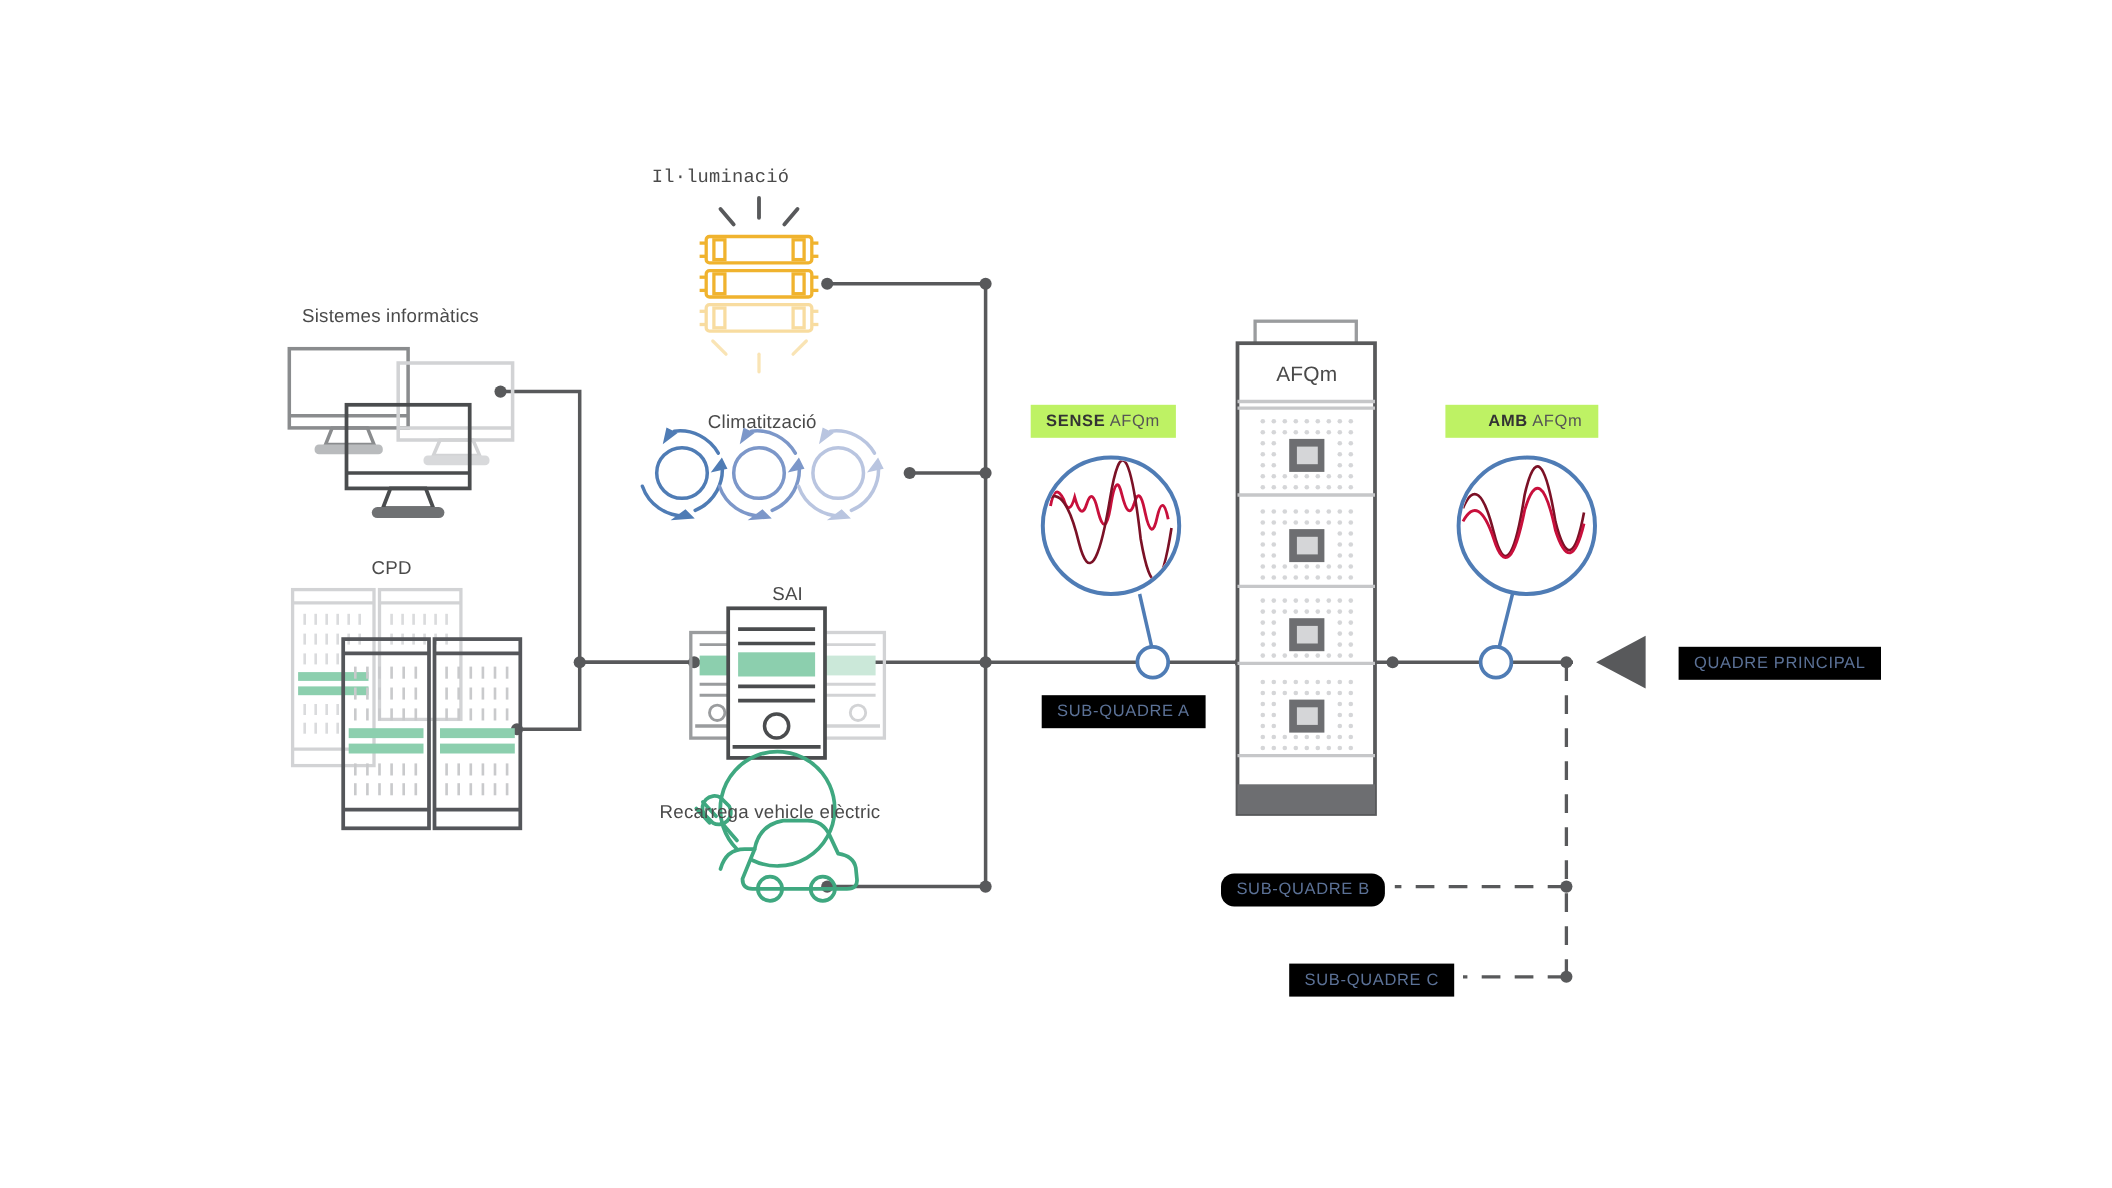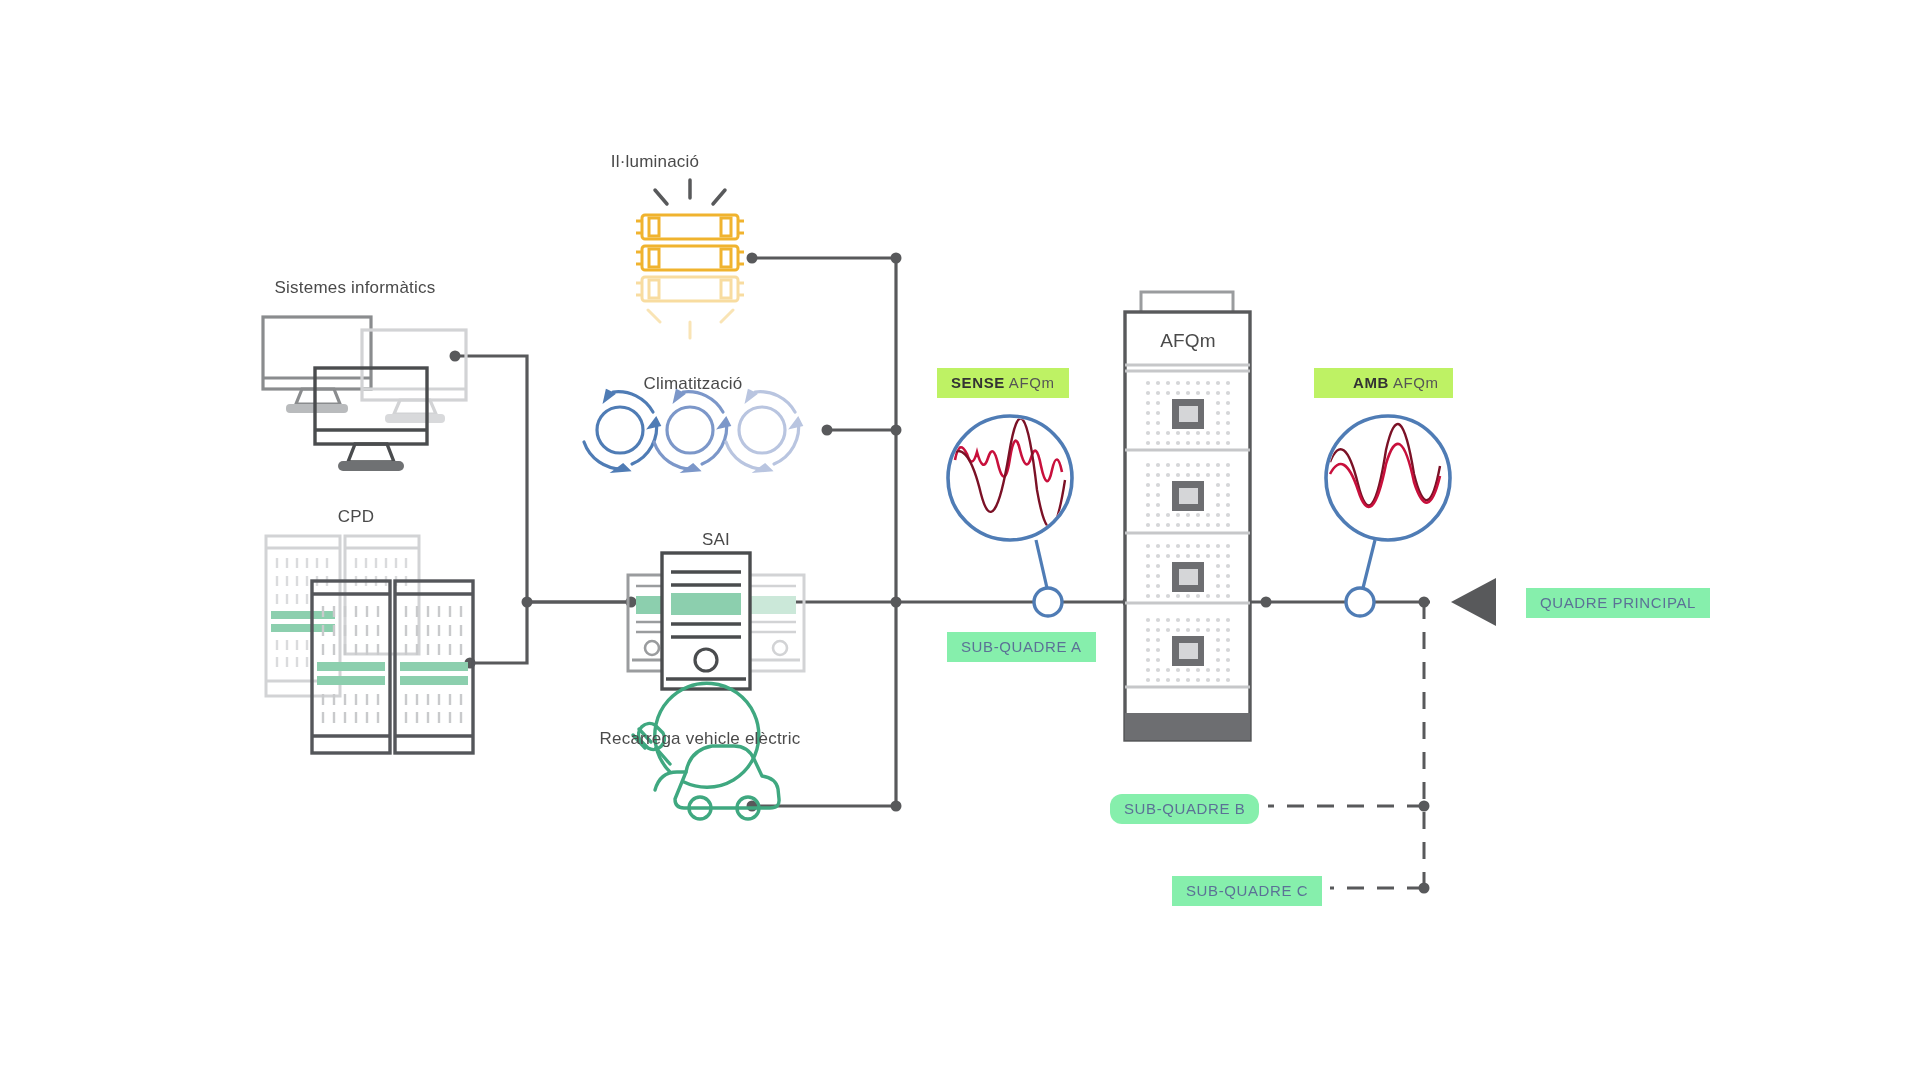--- a/index.html
+++ b/index.html
@@ -41,21 +41,21 @@
     font-size: 15px;
     letter-spacing: 0.6px;
     padding: 6px 14px 7px 14px;
     font-family: "Liberation Sans", sans-serif;
   }
   .badge-grey {
     background: #bef264;
     color: #333333;
   }
   .badge-blue {
-    background: #86efac;
+    background: #000000;
     color: #5b7196;
   }
   .badge-grey b { font-weight: bold; }
   .badge-grey span.light { color: #555; font-weight: normal; }
 </style>
 </head>
 <body>
 
 <div id="diagram-root">
 
@@ -658,21 +658,21 @@
       <g clip-path="url(#clipAmb)">
         <path d="M1330 462 q14 -34 28 22 q14 56 28 -34 q14 -62 28 24 q14 56 26 -8" fill="none" stroke="#7b1126" stroke-width="2.4"></path>
         <path d="M1330 474 q14 -26 28 16 q14 44 28 -26 q14 -48 28 18 q14 44 26 -6" fill="none" stroke="#c8103c" stroke-width="2.6"></path>
       </g>
       <clipPath id="clipAmb">
           <circle cx="1388" cy="478" r="60"></circle>
         </clipPath>
     </g>
   </svg>
 
-  <div class="lbl" style="left:655px; top:152px; transform:translateX(-50%);">Il·luminació</div>
+  <div class="lbl" style="left:655px; top:152px; transform:translateX(-50%);font-family:Liberation Mono, monospace;">Il·luminació</div>
 
   <div class="lbl" style="left:355px; top:278px; transform:translateX(-50%);">Sistemes informàtics</div>
 
   <div class="lbl" style="left:693px; top:374px; transform:translateX(-50%);">Climatització</div>
 
   <div class="lbl" style="left:356px; top:507px; transform:translateX(-50%);">CPD</div>
 
   <div class="lbl" style="left:716px; top:530px; transform:translateX(-50%);">SAI</div>
 
   <div class="lbl" style="left:700px; top:729px; transform:translateX(-50%);">Recarrega vehicle elèctric</div>

